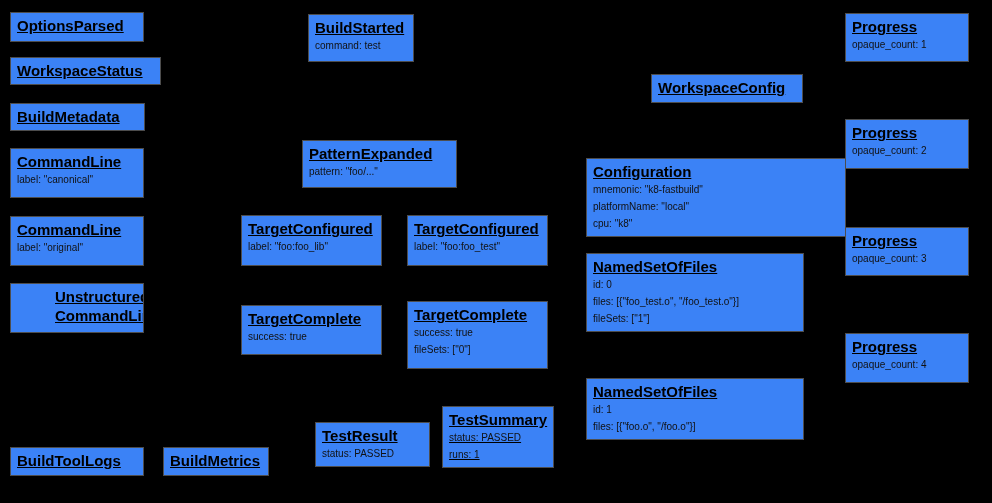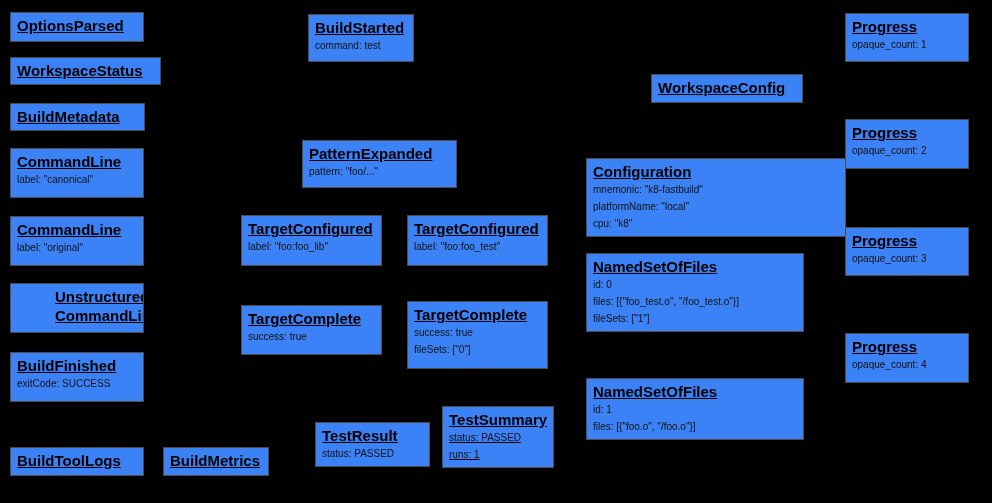--- a/index.html
+++ b/index.html
@@ -66,24 +66,20 @@
   <div class="node" style="left:10px; top:216px; width:134px; min-height:50px;">
     <span class="node-title">CommandLine</span>
     <span class="node-field">label: "original"</span>
   </div>
 
   <div class="node" style="left:10px; top:283px; width:134px; min-height:50px;padding-left:44px;">
     <span class="node-title">Unstructured
 CommandLine</span>
   </div>
 
-  <div class="node" style="left:10px; top:352px; width:134px; min-height:50px;">
-    <span class="node-title">BuildFinished</span>
-    <span class="node-field">exitCode: SUCCESS</span>
-  </div>
 
   <div class="node" style="left:10px; top:447px; width:134px; min-height:29px;">
     <span class="node-title">BuildToolLogs</span>
   </div>
 
   <div class="node" style="left:163px; top:447px; width:106px; min-height:29px;">
     <span class="node-title">BuildMetrics</span>
   </div>
 
   <div class="node" style="left:300px; top:14px; width:106px; min-height:48px;margin-left:8px;">

